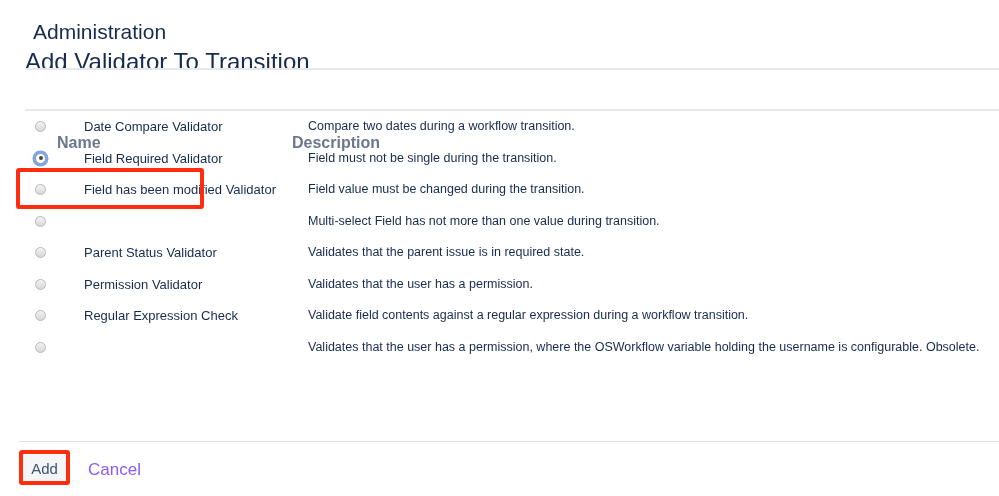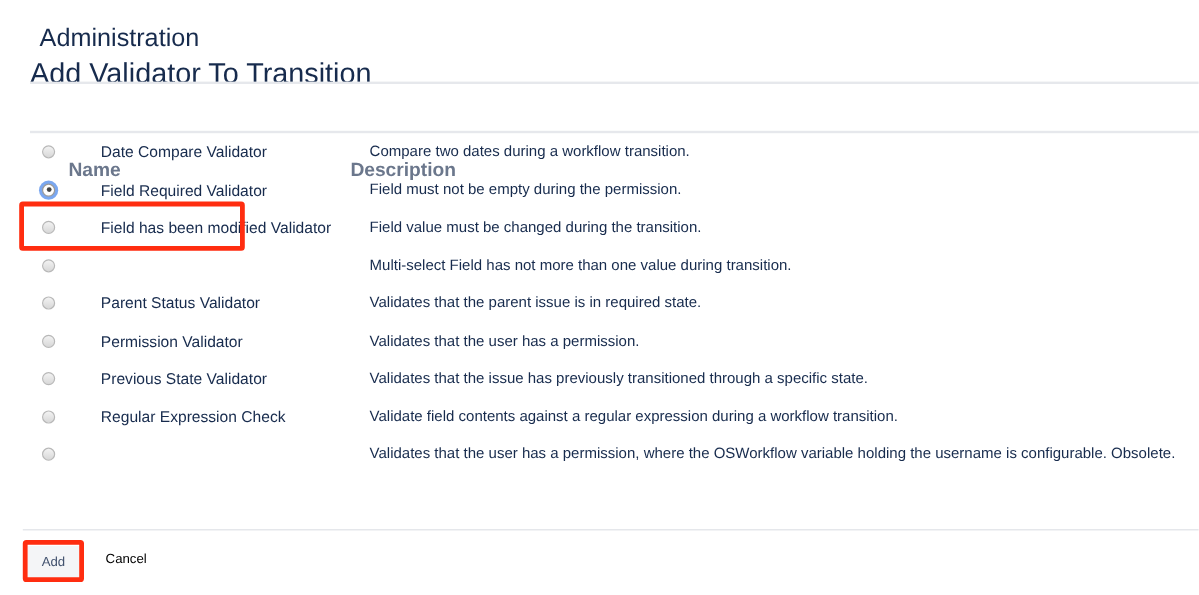--- a/index.html
+++ b/index.html
@@ -16,22 +16,22 @@
   .row { position:relative; height:31.5px; }
   .radio { position:absolute; left:10px; top:10px; width:11px; height:11px; border-radius:50%;
            background:linear-gradient(#f3f3f3,#d8d8d8); border:1px solid #b8b8b8; box-sizing:border-box; cursor:pointer; }
   .radio.checked { background:#fff; border:1px solid #9a9a9a; box-shadow:0 0 0 2.5px #7aa7f0; }
   .radio.checked::after { content:""; position:absolute; left:2.5px; top:2.5px; width:4px; height:4px; border-radius:50%; background:#444; }
   .cell-name { position:absolute; left:32px; top:8px; font-size:13px; color:#172b4d; cursor:pointer;margin-left:27px; }
   .cell-desc { position:absolute; left:267px; top:8px; font-size:12.5px; color:#172b4d; white-space:nowrap;margin-left:16px; }
   .highlight { position:absolute; border:4px solid #ff2d10; border-radius:3px; box-sizing:border-box; pointer-events:none; }
   .footer-rule { position:absolute; left:19px; right:0; top:441px; height:1px; background:#dfe1e6; }
   .btn-add { position:absolute; left:23px; top:455px; width:43px; height:27px; background:#f4f5f7; border:none;
-             font-family:"Liberation Sans", sans-serif; font-size:11px; color:#42526e; cursor:pointer; padding:0; }
-  .link-cancel { position:absolute; left:88px; top:460px; font-size:11px; color:#000000; text-decoration:none; cursor:pointer; }
+             font-family:"Liberation Sans", sans-serif; font-size:15px; color:#42526e; cursor:pointer; padding:0; }
+  .link-cancel { position:absolute; left:88px; top:460px; font-size:17px; color:#8b5cf6; text-decoration:none; cursor:pointer; }
 </style>
 </head>
 <body>
 
 <h1 class="page-title">Administration</h1>
 <h2 class="section-title">Add Validator To Transition</h2>
 <div class="title-rule"></div>
 
 <div class="table">
   <div class="thead">
@@ -40,21 +40,21 @@
   </div>
   <div>
     <div class="row">
       <span class="radio"></span>
       <span class="cell-name">Date Compare Validator</span>
       <span class="cell-desc">Compare two dates during a workflow transition.</span>
     </div>
     <div class="row">
       <span class="radio checked"></span>
       <span class="cell-name">Field Required Validator</span>
-      <span class="cell-desc">Field must not be empty during the permission.</span>
+      <span class="cell-desc">Field must not be single during the transition.</span>
     </div>
     <div class="row">
       <span class="radio"></span>
       <span class="cell-name">Field has been modified Validator</span>
       <span class="cell-desc">Field value must be changed during the transition.</span>
     </div>
     <div class="row">
       <span class="radio"></span>
       <span class="cell-desc">Multi-select Field has not more than one value during transition.</span>
     </div>
@@ -63,25 +63,20 @@
       <span class="cell-name">Parent Status Validator</span>
       <span class="cell-desc">Validates that the parent issue is in required state.</span>
     </div>
     <div class="row">
       <span class="radio"></span>
       <span class="cell-name">Permission Validator</span>
       <span class="cell-desc">Validates that the user has a permission.</span>
     </div>
     <div class="row">
       <span class="radio"></span>
-      <span class="cell-name">Previous State Validator</span>
-      <span class="cell-desc">Validates that the issue has previously transitioned through a specific state.</span>
-    </div>
-    <div class="row">
-      <span class="radio"></span>
       <span class="cell-name">Regular Expression Check</span>
       <span class="cell-desc">Validate field contents against a regular expression during a workflow transition.</span>
     </div>
     <div class="row">
       <span class="radio"></span>
       <span class="cell-desc">Validates that the user has a permission, where the OSWorkflow variable holding the username is configurable. Obsolete.</span>
     </div>
   </div>
 </div>
 

